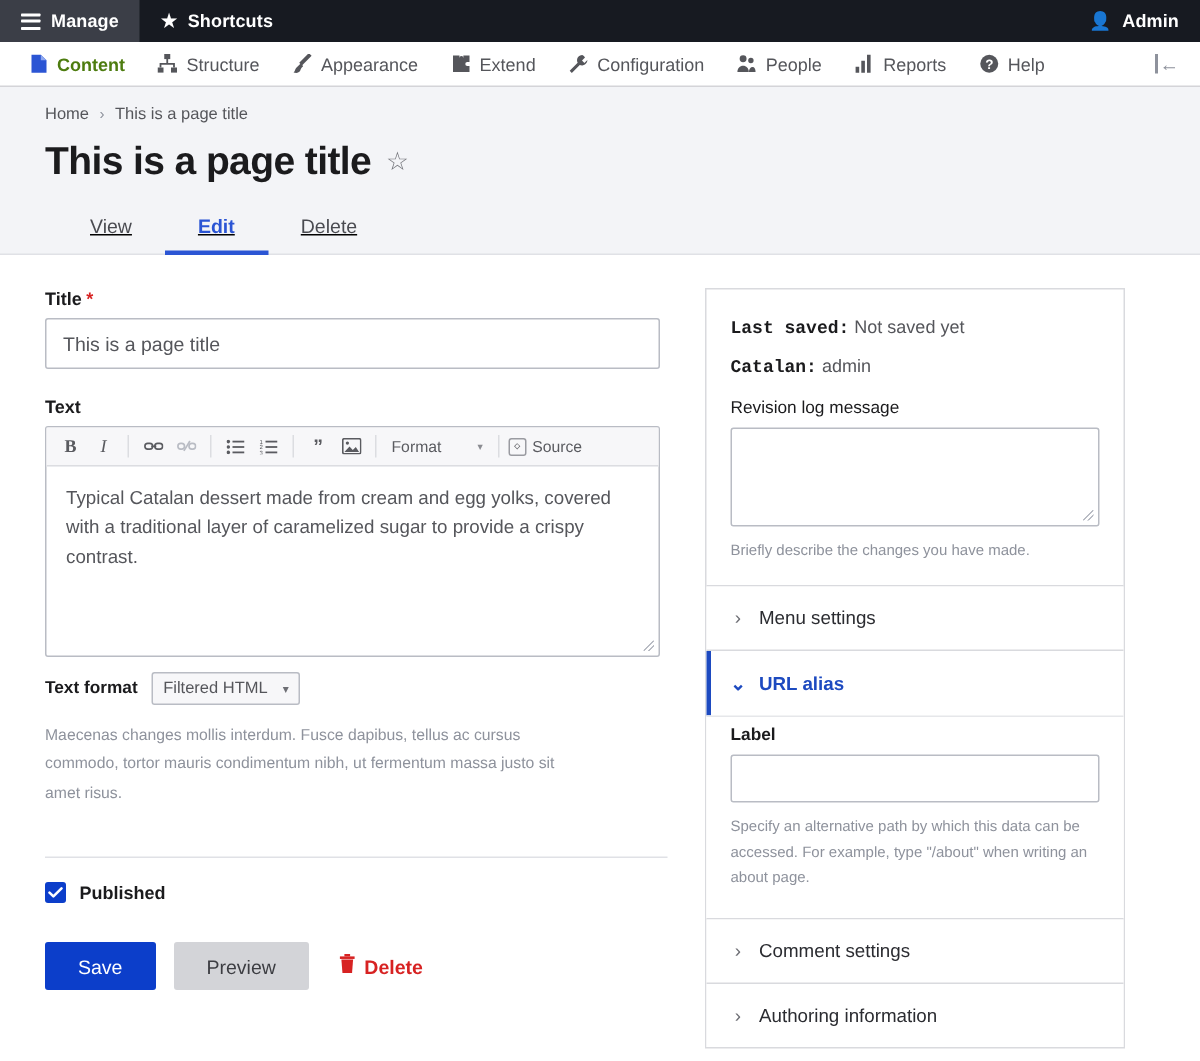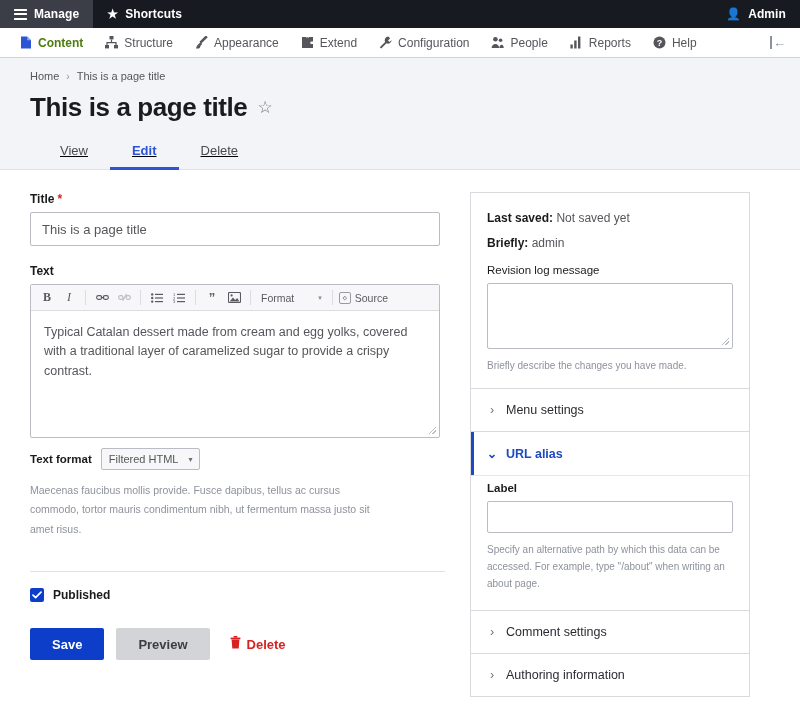--- a/index.html
+++ b/index.html
@@ -222,40 +222,40 @@
     background: #0c3eca;
     display: inline-flex; align-items: center; justify-content: center;
     cursor: pointer;
   }
   .checkbox svg { display: block; }
   .checkbox-label { font-size: 12px; font-weight: bold; color: #1b1b1d; cursor: pointer; }
 
   .actions { display: flex; align-items: center; gap: 12px; }
   .btn {
     height: 32px; border-radius: 2px; border: none;
-    font-size: 13px; font-weight: bold;
+    font-size: 13px; font-weight: normal;
     cursor: pointer; padding: 0 22px;
     font-family: "Liberation Sans", sans-serif;
   }
   .btn-primary { background: #0c3eca; color: #fff; }
   .btn-secondary { background: #d3d4d8; color: #3c3d42; }
   .btn-delete {
     display: flex; align-items: center; gap: 6px;
     color: #d72222; font-size: 13px; font-weight: bold;
     cursor: pointer; margin-left: 8px;
   }
 
   
   .side-card {
     border: 1px solid #d9dade;
     background: #fff;
   }
   .side-meta { padding: 18px 16px 14px 16px; border-bottom: 1px solid #d9dade; }
   .meta-line { font-size: 12px; color: #55565b; margin-bottom: 11px; }
-  .meta-line b { color: #1b1b1d; font-weight: bold; }
+  .meta-line b { color: #1b1b1d; font-weight: bold; font-family: Liberation Mono, monospace; }
   .side-sub-label { font-size: 11.5px; color: #1b1b1d; margin: 14px 0 7px 0; display:block; }
   .textarea {
     width: 100%; height: 66px;
     border: 1px solid #b9bcc4; border-radius: 2px;
     background: #fff; position: relative;
   }
   .textarea .ck-resize { right: 2px; bottom: 2px; }
   .side-help {
     font-size: 10px; color: #8e929c; margin-top: 8px; line-height: 1.7;
   }
@@ -494,21 +494,21 @@
         </div>
       </div>
 
       <div class="format-row">
         <span class="format-label">Text format</span>
         <div class="format-select">
           <span>Filtered HTML</span>
           <span class="caret">▾</span>
         </div>
       </div>
-      <div class="format-help">Maecenas faucibus mollis provide. Fusce dapibus, tellus ac cursus commodo, tortor mauris condimentum nibh, ut fermentum massa justo sit amet risus.</div>
+      <div class="format-help">Maecenas changes mollis interdum. Fusce dapibus, tellus ac cursus commodo, tortor mauris condimentum nibh, ut fermentum massa justo sit amet risus.</div>
     </div>
 
     <div class="hr"></div>
 
     <div class="checkbox-row">
       <span class="checkbox">
         <svg width="10" height="8" viewBox="0 0 10 8">
             <path d="M1 4.1 3.6 6.6 9 1.2" stroke="#fff" stroke-width="1.7" fill="none" stroke-linecap="round" stroke-linejoin="round"></path>
           </svg>
       </span>
@@ -533,21 +533,21 @@
 
   <div class="col-side">
     <div class="side-card">
 
       <div class="side-meta">
         <div class="meta-line">
           <b>Last saved:</b>
           <span>Not saved yet</span>
         </div>
         <div class="meta-line">
-          <b>Briefly:</b>
+          <b>Catalan:</b>
           <span>admin</span>
         </div>
         <label class="side-sub-label">Revision log message</label>
         <div class="textarea">
           <span class="ck-resize"></span>
         </div>
         <div class="side-help">Briefly describe the changes you have made.</div>
       </div>
 
       <div class="accordion-item">

